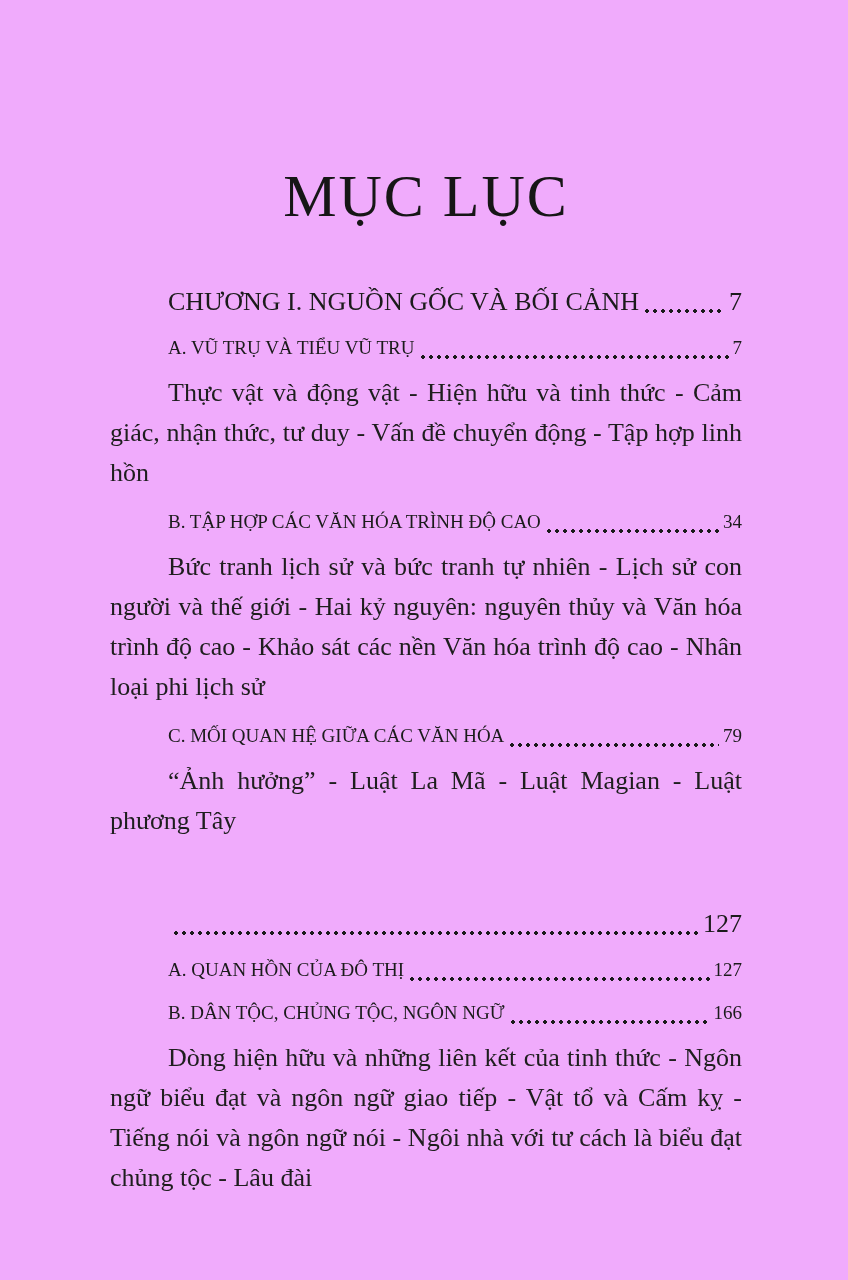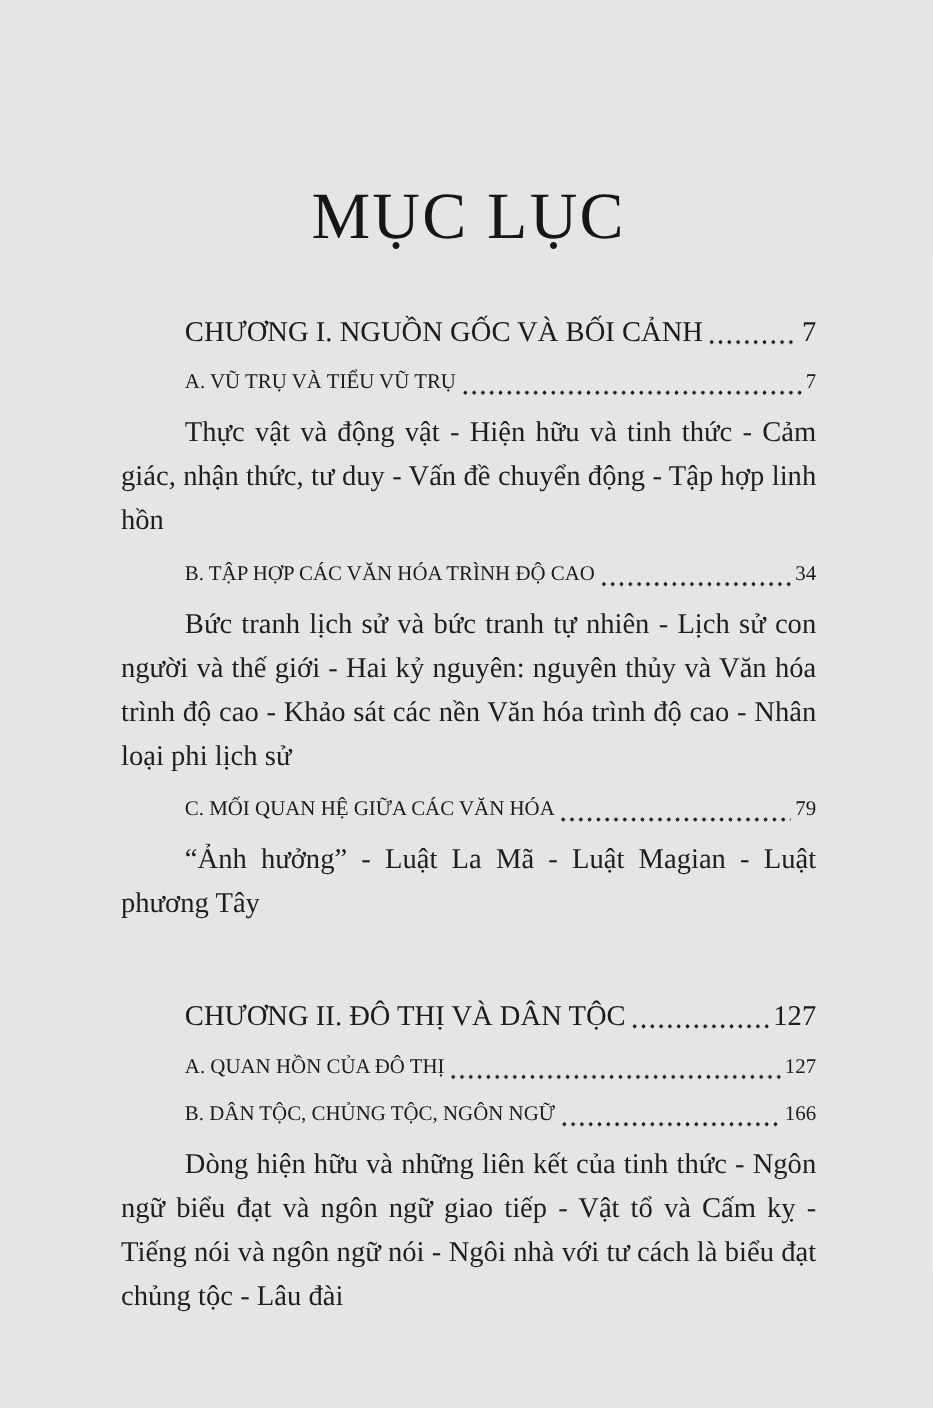--- a/index.html
+++ b/index.html
@@ -6,21 +6,21 @@
     margin: 0;
     padding: 0;
     background: #ffffff;
   }
   .page {
     position: relative;
     width: 848px;
     height: 1280px;
     margin: 0 auto;
     box-sizing: border-box;
-    background: #e5e5e5;
+    background: #f0abfc;
     color: #1b1b1b;
     font-family: "Liberation Serif", "DejaVu Serif", serif;
     padding: 162px 106px 30px 110px;
     overflow: hidden;
   }
   .title {
     margin: 0 0 52px 0;
     text-align: center;
     font-size: 60px;
     font-weight: 400;
@@ -101,21 +101,20 @@
 
   <div class="toc-row">
     <span class="label">C. MỐI QUAN HỆ GIỮA CÁC VĂN HÓA</span>
     <span class="leader"></span>
     <span class="pagenum">79</span>
   </div>
 
   <p class="desc">“Ảnh hưởng” - Luật La Mã - Luật Magian - Luật phương Tây</p>
 
   <div class="toc-row chapter gap-top">
-    <span class="label">CHƯƠNG II. ĐÔ THỊ VÀ DÂN TỘC</span>
     <span class="leader"></span>
     <span class="pagenum">127</span>
   </div>
 
   <div class="toc-row">
     <span class="label">A. QUAN HỒN CỦA ĐÔ THỊ</span>
     <span class="leader"></span>
     <span class="pagenum">127</span>
   </div>
 

